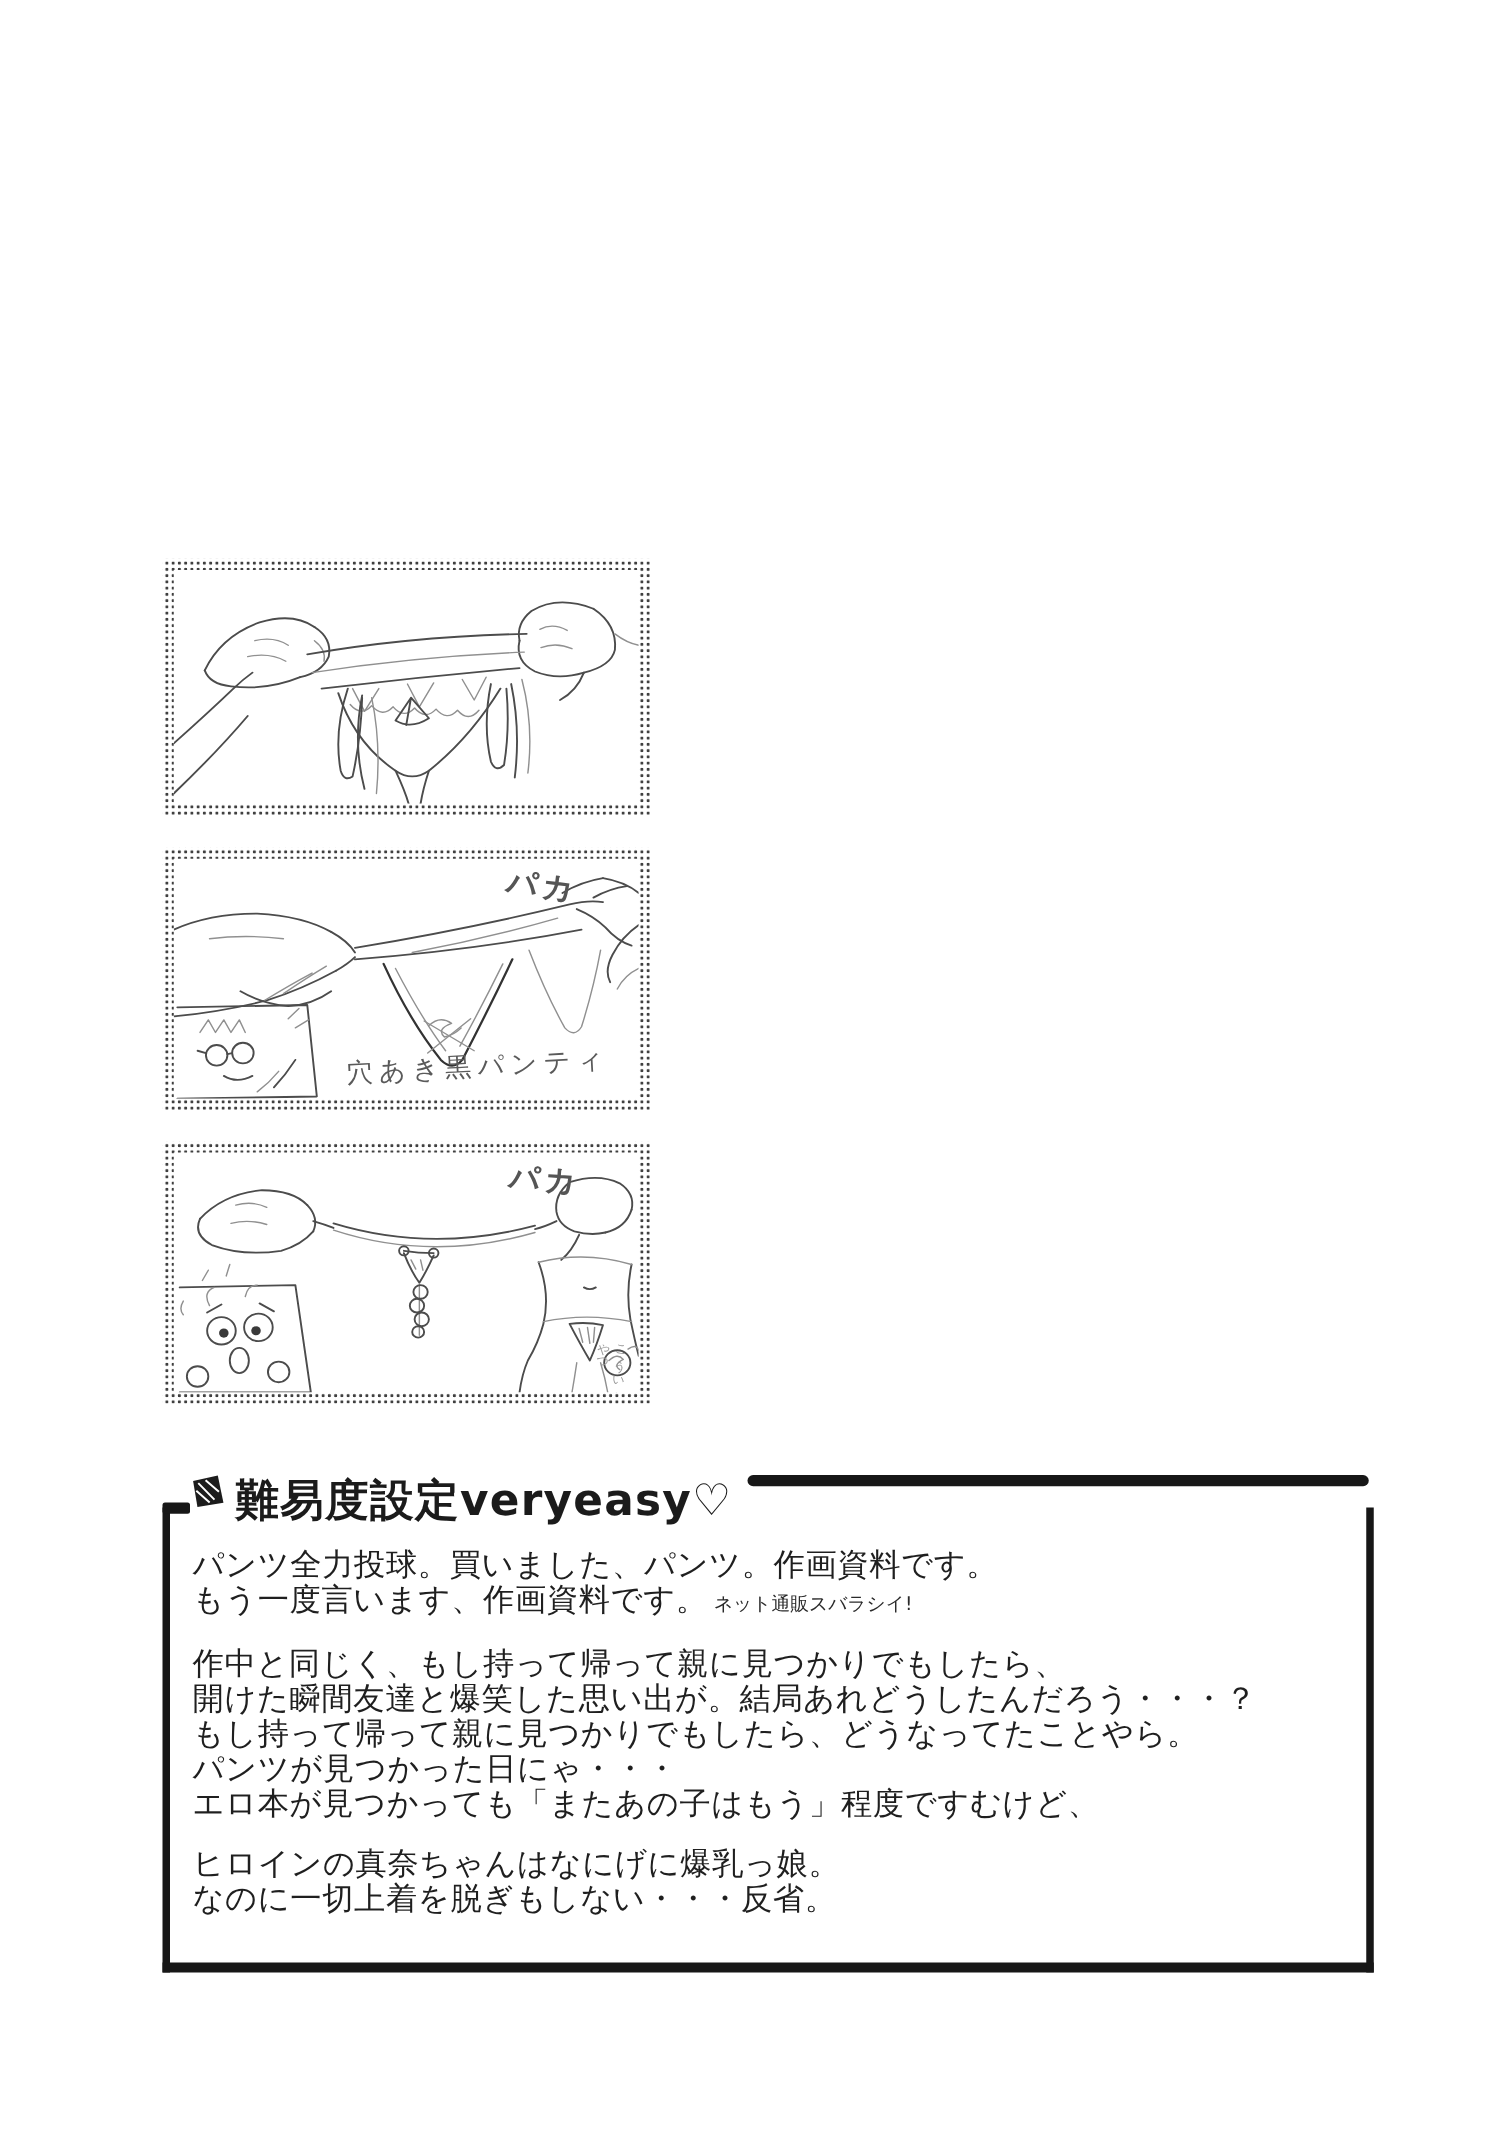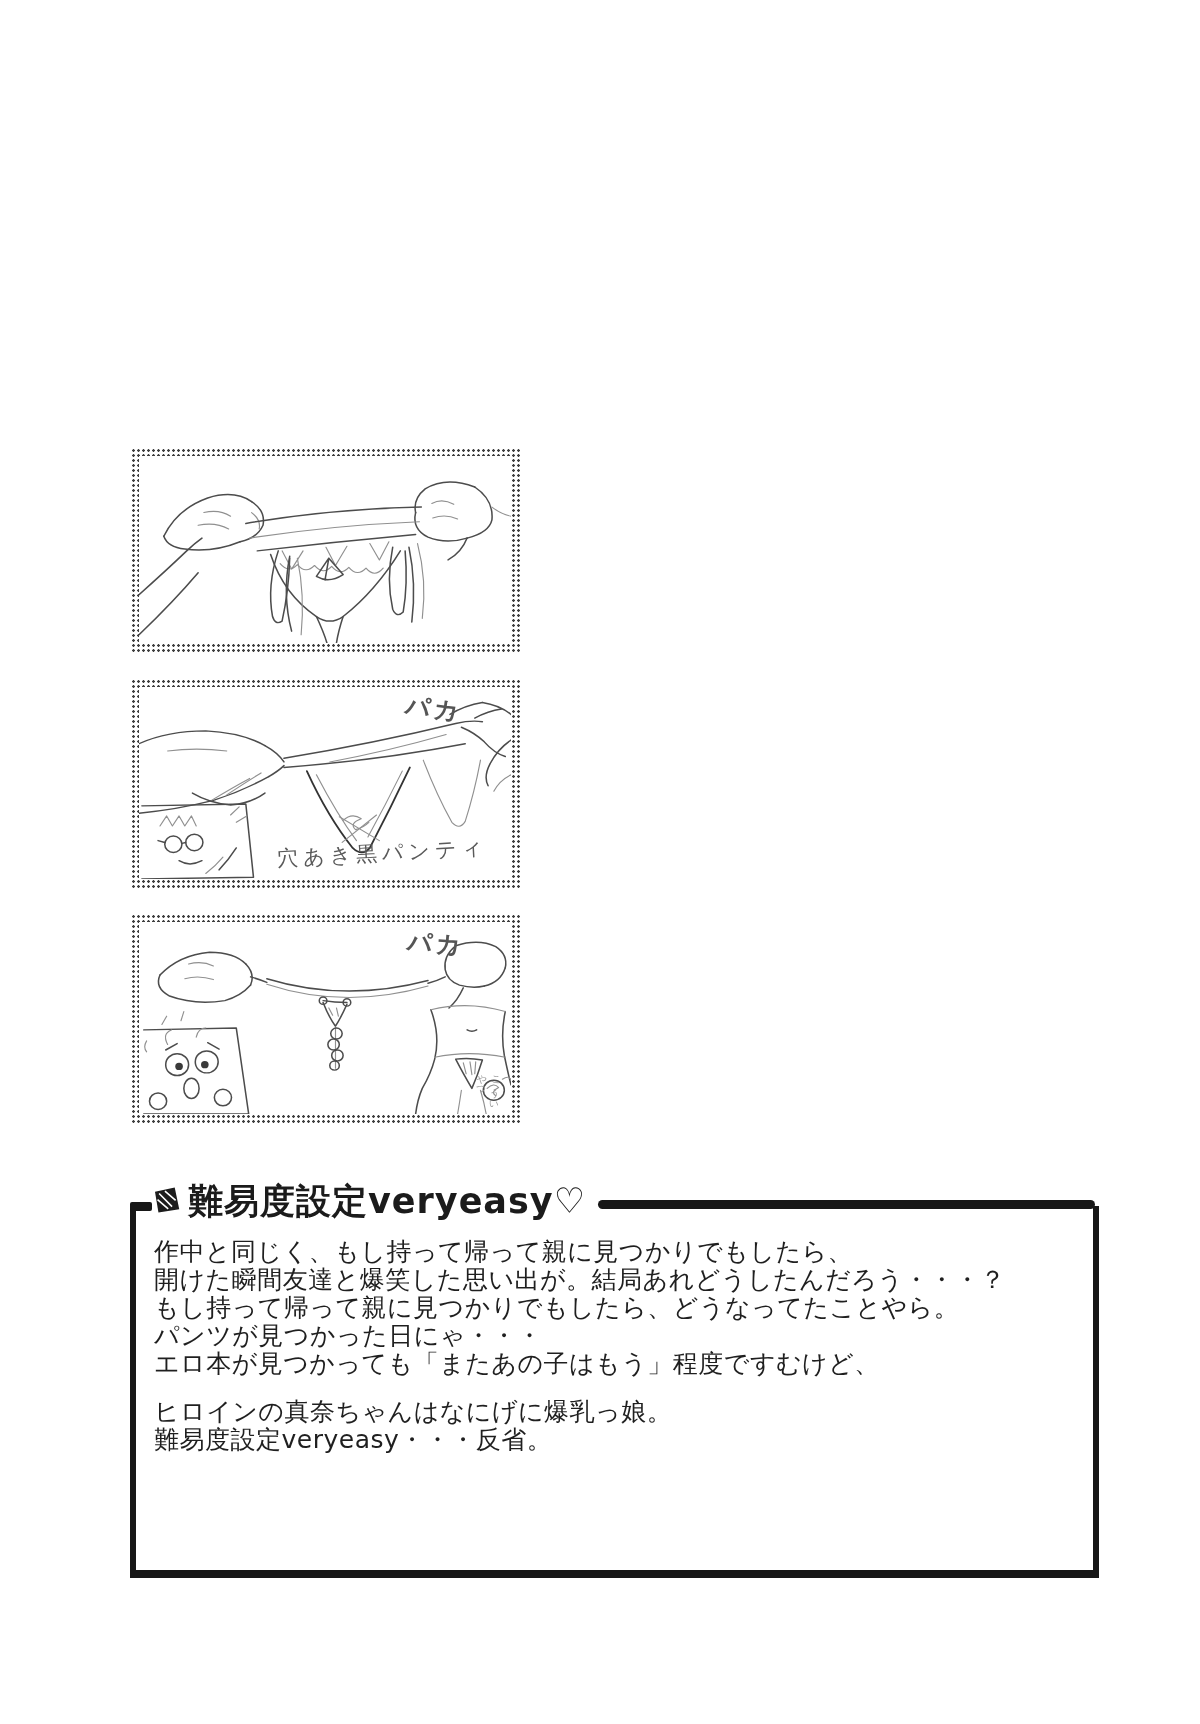--- a/index.html
+++ b/index.html
@@ -57,21 +57,21 @@
     border-bottom:8px solid #171717;
     box-sizing:border-box;
     background:#fff;
   }
   .corner-stub{
     position:absolute;left:-6px;top:-4px;width:22px;height:9px;
     background:#171717;border-radius:2px;
   }
   .header-row{
     position:absolute;left:16px;right:-2px;top:-24px;height:48px;
-    display:flex;align-items:center;
+    display:flex;
   }
   .hdr-icon{flex:0 0 auto;margin-right:6px;transform:rotate(-4deg) translateY(-4px);}
   .hdr-title{
     flex:0 0 auto;
     font-size:35px;font-weight:bold;letter-spacing:1px;color:#1b1b1b;
     white-space:nowrap;transform:translateY(-5px);
   }
   .hdr-rule{
     flex:1 1 auto;height:9px;background:#171717;border-radius:5px;
     margin-left:12px;transform:translateY(-2px);
@@ -244,26 +244,30 @@
           <path d="M4,6 L24,3 L27,25 L6,27 Z" fill="#1c1c1c"></path>
           <path d="M8,8 L20,22 M14,6 L24,16 M6,14 L16,24" stroke="#ffffff" stroke-width="1.6"></path>
         </svg>
       </span>
       <span class="hdr-title">難易度設定veryeasy♡</span>
       <span class="hdr-rule"></span>
     </div>
 
     <div class="aw-body">
       <div class="aw-par">
+        <div class="aw-line">パンツ全力投球。買いました、パンツ。作画資料です。</div>
+        <div class="aw-line"><span>もう一度言います、作画資料です。</span><span class="note-inline">ネット通販スバラシイ!</span></div>
+      </div>
+      <div class="aw-par">
         <div class="aw-line">作中と同じく、もし持って帰って親に見つかりでもしたら、</div>
         <div class="aw-line">開けた瞬間友達と爆笑した思い出が。結局あれどうしたんだろう・・・？</div>
         <div class="aw-line">もし持って帰って親に見つかりでもしたら、どうなってたことやら。</div>
         <div class="aw-line">パンツが見つかった日にゃ・・・</div>
         <div class="aw-line">エロ本が見つかっても「またあの子はもう」程度ですむけど、</div>
       </div>
       <div class="aw-par">
         <div class="aw-line">ヒロインの真奈ちゃんはなにげに爆乳っ娘。</div>
-        <div class="aw-line">難易度設定veryeasy・・・反省。</div>
+        <div class="aw-line">なのに一切上着を脱ぎもしない・・・反省。</div>
       </div>
     </div>
   </div>
 
 </div>
 
 </body></html>

